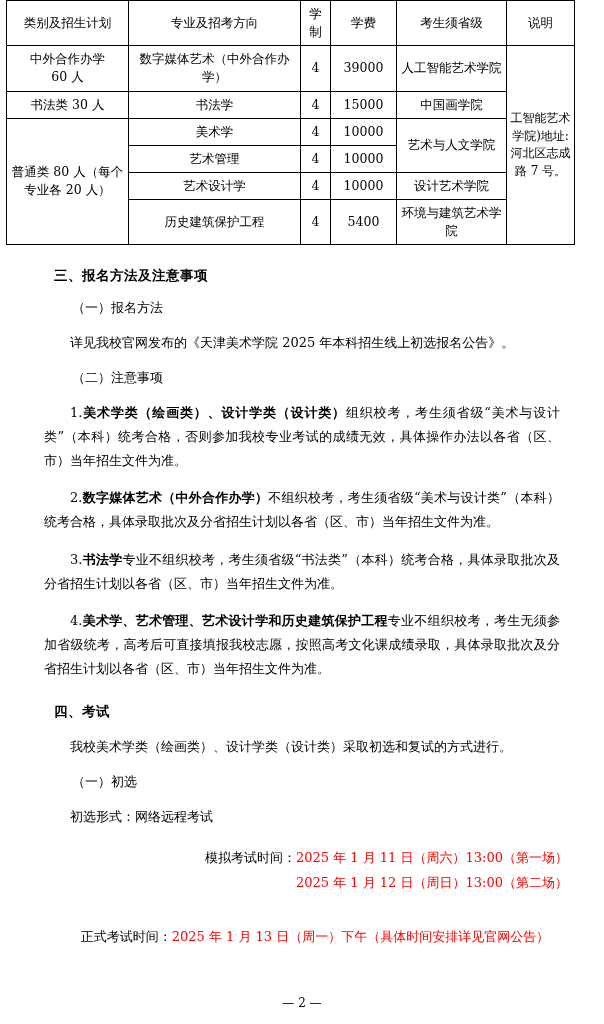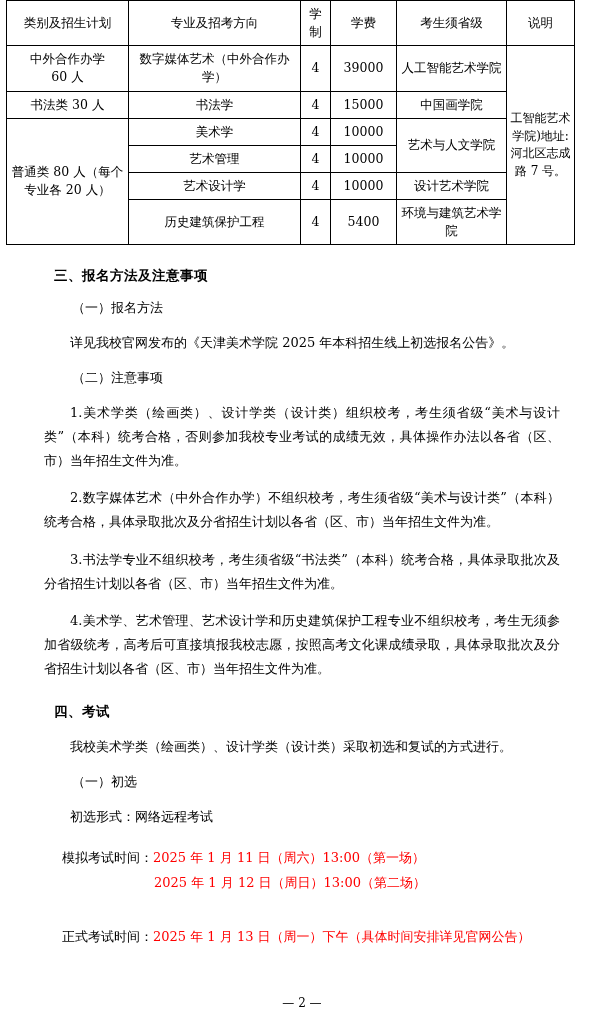--- a/index.html
+++ b/index.html
@@ -71,42 +71,44 @@
     margin: 14px 0 14px 36px;
   }
   p.para {
     font-size: 13px;
     line-height: 1.85;
     margin: 13px 8px;
     text-indent: 26px;
     text-align: justify;
   }
   .b {
-    font-weight: normal;
+    font-weight: bold;
   }
   .red {
     color: #ff0000;
   }
   .exam-line {
     font-size: 13px;
     line-height: 1.95;
     margin: 0;
     text-indent: 26px;
+    text-align: right;
   }
   .exam-line.cont {
     text-indent: 118px;
   }
   .exam-block {
     margin: 16px 0 0 0;
   }
   .exam-final {
     font-size: 13px;
     line-height: 1.95;
     margin: 28px 0 0 0;
     text-indent: 26px;
+    text-align: center;
   }
   .footer {
     position: absolute;
     left: 0;
     right: 0;
     bottom: 14px;
     text-align: center;
     font-size: 12px;
     color: #000000;
   }

